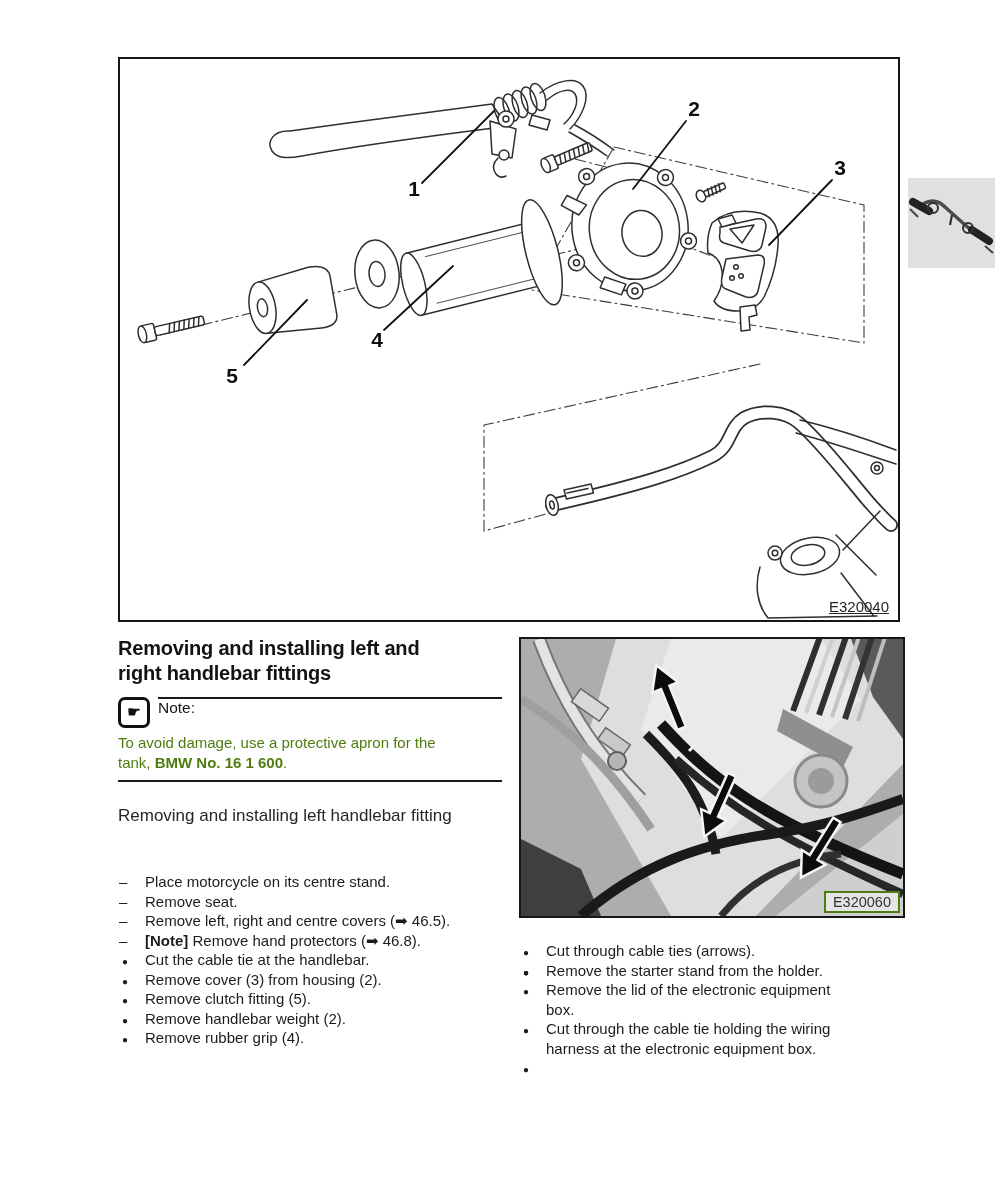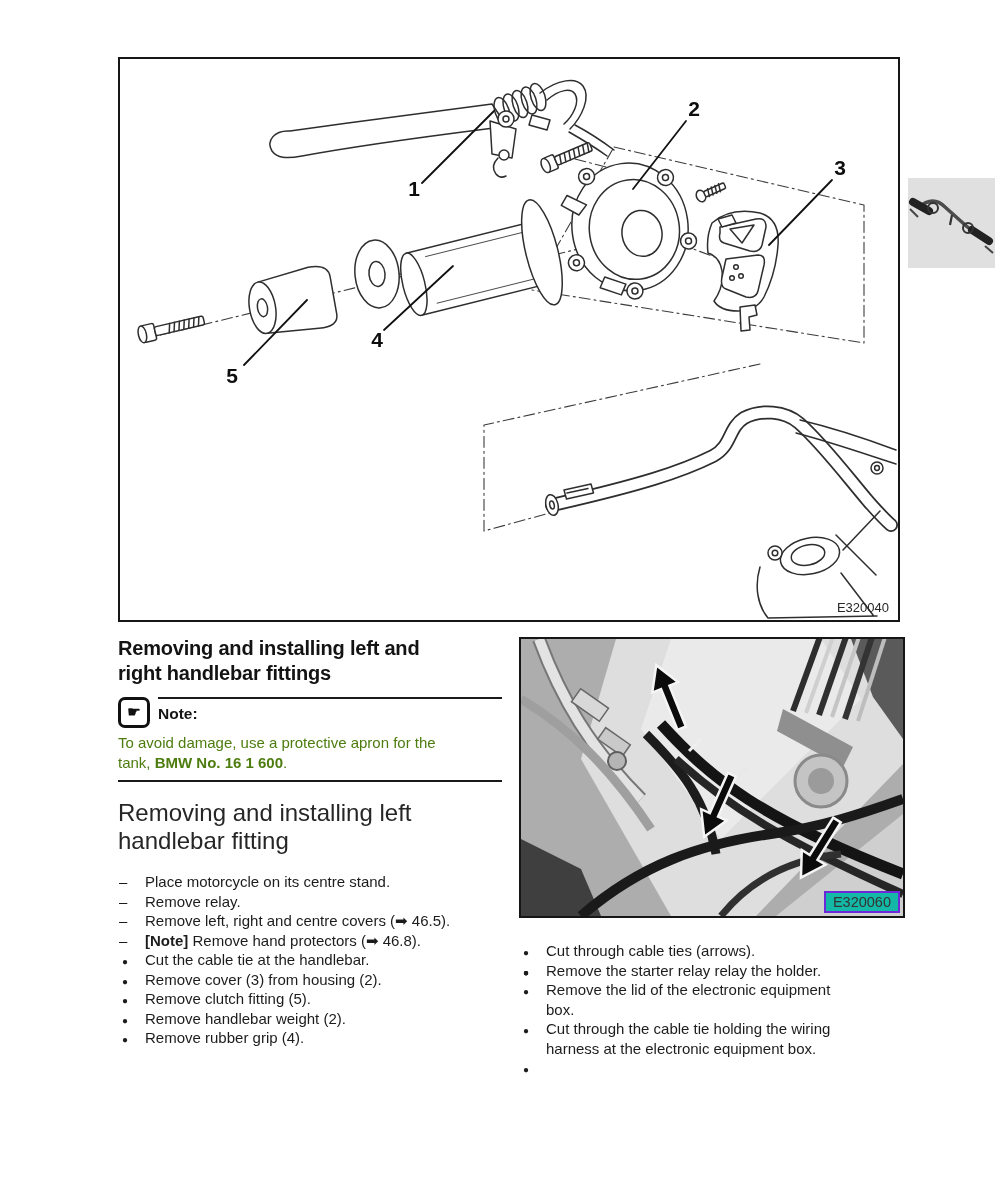--- a/index.html
+++ b/index.html
@@ -5,46 +5,46 @@
   html,body{margin:0;padding:0;}
   body{
     width:995px;height:1200px;position:relative;background:#ffffff;
     font-family:"Liberation Sans",sans-serif;color:#1d1d1d;overflow:hidden;
   }
   .abs{position:absolute;}
   
   .fig{left:118px;top:57px;width:782px;height:565px;border:2px solid #161616;box-sizing:border-box;background:#fff;}
   .fig svg{width:100%;height:100%;display:block;}
   .callout{position:absolute;transform:translate(-50%,-50%);font-weight:700;font-size:21px;color:#0e0e0e;}
-  .figcode{position:absolute;right:9px;bottom:5px;font-size:13px;color:#262626;}
+  .figcode{position:absolute;right:9px;bottom:5px;font-size:15px;color:#262626;text-decoration:underline;}
   
   .thumb{left:908px;top:178px;width:87px;height:90px;}
   .thumb svg{width:100%;height:100%;display:block;}
   
   .h1{left:118px;top:636px;width:330px;font-size:20px;line-height:25px;font-weight:700;color:#131313;letter-spacing:-0.2px;}
   .noteblock{left:118px;top:697px;width:384px;}
   .noterow{display:flex;align-items:flex-start;}
   .noteicon{width:26px;height:25px;border:3px solid #111;border-radius:7px;text-align:center;font-size:15px;line-height:24px;font-weight:700;color:#111;flex:none;}
-  .noteright{flex:1;margin-left:8px;border-top:2px solid #1a1a1a;padding-top:6px;font-weight:700;font-size:15.5px;color:#141414;}
+  .noteright{flex:1;margin-left:8px;border-top:2px solid #1a1a1a;font-weight:400;font-size:15.5px;color:#141414;}
   .notetext{margin-top:5px;width:340px;font-size:15px;line-height:19.5px;color:#4d7c0f;}
   .noterule{margin-top:8px;border-bottom:2px solid #1a1a1a;width:384px;}
-  .h2{left:118px;top:799px;width:375px;font-size:24px;line-height:28px;font-weight:400;color:#262626;}
+  .h2{left:118px;top:799px;width:375px;font-size:17px;line-height:34px;font-weight:400;color:#262626;}
   
   .list{font-size:15px;line-height:19.5px;color:#1c1c1c;}
   .list-left{left:118px;top:872px;width:382px;}
   .list-right{left:519px;top:941px;width:340px;}
   .li{position:relative;padding-left:27px;}
   .mk{position:absolute;left:1px;top:0;}
   .mk.dash{font-size:15px;}
   .mk.bullet{font-size:10px;top:2px;left:4px;}
   .tx b{font-weight:700;}
   
   .photo{left:519px;top:637px;width:386px;height:281px;border:2px solid #161616;box-sizing:border-box;background:#a9a9a9;overflow:hidden;}
   .photo svg{width:100%;height:100%;display:block;}
-  .photocode{position:absolute;right:3px;bottom:3px;background:#14b8a6;border:2px solid #6d28d9;padding:0 7px;font-size:14.5px;line-height:18px;color:#333;}
+  .photocode{position:absolute;right:3px;bottom:3px;background:#e5e5e5;border:2px solid #4d7c0f;padding:0 7px;font-size:14.5px;line-height:18px;color:#333;}
 </style>
 </head>
 <body>
 
 <div class="abs fig">
   <svg viewBox="0 0 778 561">
     <g stroke="#2e2e2e" stroke-width="1.5" fill="none" stroke-linecap="round" stroke-linejoin="round">
 
       <g stroke="#3c3c3c" stroke-width="1.1" stroke-dasharray="11 4 2 4">
         <polygon points="494,88 744,146 744,284 412,231"></polygon>
@@ -219,21 +219,21 @@
     <div class="noteright">Note:</div>
   </div>
   <div class="notetext"><span>To avoid damage, use a protective apron for the tank, </span><b>BMW No. 16 1 600</b><span>.</span></div>
   <div class="noterule"></div>
 </div>
 
 <div class="abs h2">Removing and installing left handlebar fitting</div>
 
 <div class="abs list list-left">
   <div class="li"><span class="mk dash">–</span><span class="tx"><b></b><span>Place motorcycle on its centre stand.</span></span></div>
-  <div class="li"><span class="mk dash">–</span><span class="tx"><b></b><span>Remove relay.</span></span></div>
+  <div class="li"><span class="mk dash">–</span><span class="tx"><b></b><span>Remove seat.</span></span></div>
   <div class="li"><span class="mk dash">–</span><span class="tx"><b></b><span>Remove left, right and centre covers (➡ 46.5).</span></span></div>
   <div class="li"><span class="mk dash">–</span><span class="tx"><b>[Note]</b><span> Remove hand protectors (➡ 46.8).</span></span></div>
   <div class="li"><span class="mk bullet">●</span><span class="tx"><b></b><span>Cut the cable tie at the handlebar.</span></span></div>
   <div class="li"><span class="mk bullet">●</span><span class="tx"><b></b><span>Remove cover (3) from housing (2).</span></span></div>
   <div class="li"><span class="mk bullet">●</span><span class="tx"><b></b><span>Remove clutch fitting (5).</span></span></div>
   <div class="li"><span class="mk bullet">●</span><span class="tx"><b></b><span>Remove handlebar weight (2).</span></span></div>
   <div class="li"><span class="mk bullet">●</span><span class="tx"><b></b><span>Remove rubber grip (4).</span></span></div>
 </div>
 
 <div class="abs photo">
@@ -286,17 +286,17 @@
       </g>
     </g>
   </svg>
   <span class="photocode">E320060</span>
 </div>
 
 <div class="abs list list-right">
   <div class="li"><span class="mk bullet">●</span><span class="tx">Cut through cable ties (arrows).</span></div>
   <div class="li"><span class="mk bullet">●</span></div>
   <div class="li"><span class="mk bullet">●</span></div>
-  <div class="li"><span class="mk bullet">●</span><span class="tx">Remove the starter relay relay the holder.</span></div>
+  <div class="li"><span class="mk bullet">●</span><span class="tx">Remove the starter stand from the holder.</span></div>
   <div class="li"><span class="mk bullet">●</span><span class="tx">Remove the lid of the electronic equipment box.</span></div>
   <div class="li"><span class="mk bullet">●</span><span class="tx">Cut through the cable tie holding the wiring harness at the electronic equipment box.</span></div>
   <div class="li"><span class="mk bullet">●</span></div>
 </div>
 
 </body></html>

